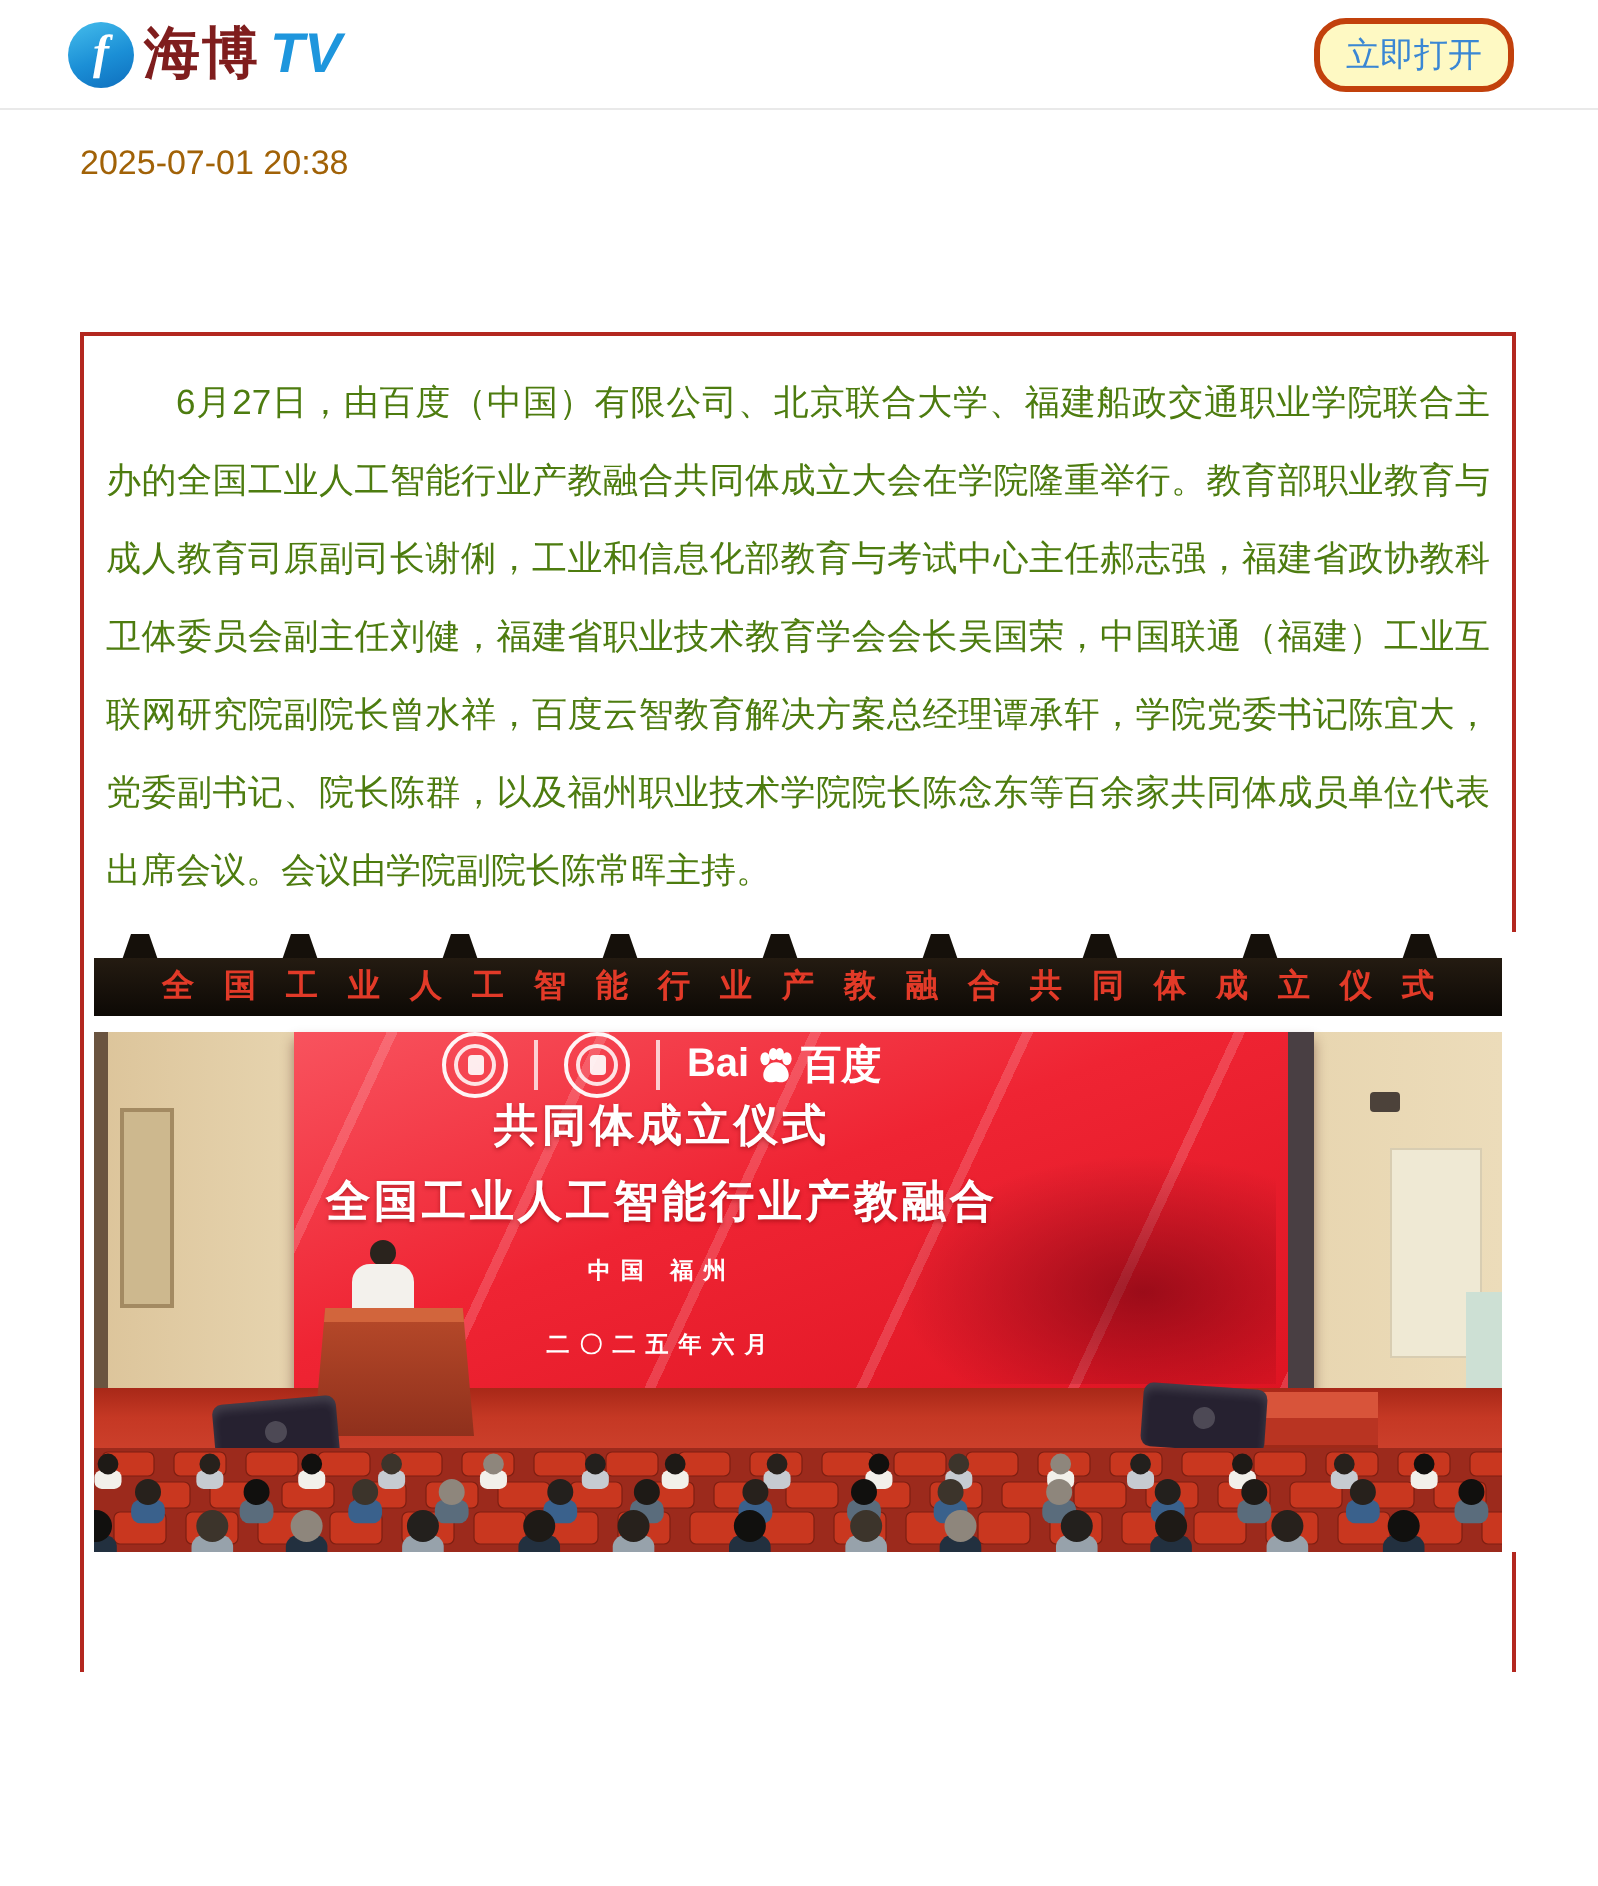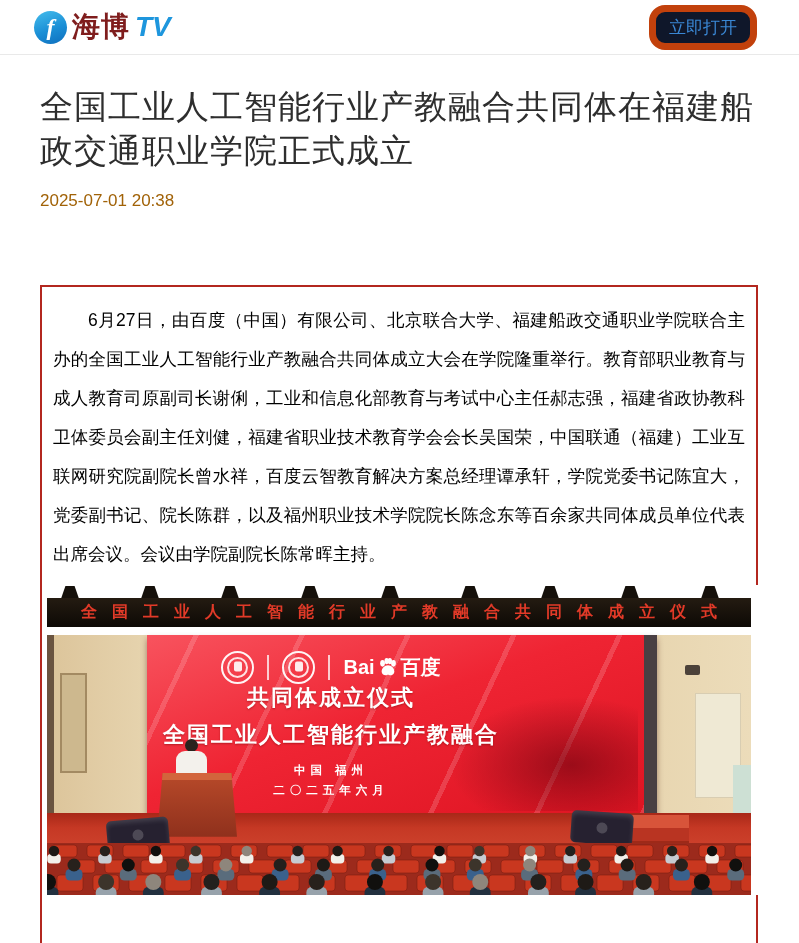--- a/index.html
+++ b/index.html
@@ -11,36 +11,36 @@
   .hdr { height:55px; display:flex; align-items:center; justify-content:space-between;
          padding:0 42px 0 34px; border-bottom:1px solid #e9e9e9; }
   .brand { display:flex; align-items:center; gap:5px; cursor:pointer; }
   .logo-circle { width:33px; height:33px; border-radius:50%;
                  background:linear-gradient(160deg,#45bdec 0%,#1b8fd6 55%,#0e6ebd 100%);
                  color:#fff; display:flex; align-items:center; justify-content:center;
                  font-family:"Liberation Serif","DejaVu Serif",serif;
                  font-style:italic; font-weight:700; font-size:24px; line-height:1; }
   .brand-cn { font-size:28px; font-weight:700; color:#7f1d1d; letter-spacing:1px; }
   .brand-tv { font-size:28px; font-weight:700; font-style:italic; color:#1e96dd;text-align:right; }
-  .open-btn { background:#0f172a; border:7px solid #c2410c; color:#3a87d4; font-size:17px;
+  .open-btn { background:#fef9c3; border:3px solid #c2410c; color:#3a87d4; font-size:17px;
               padding:4px 13px; border-radius:16px; cursor:pointer;
               font-family:"Liberation Serif","DejaVu Serif",serif; }
 
   
   main { padding:0 41px 0 40px; }
   h1 { margin-top:31px; font-family:"Liberation Serif","DejaVu Serif",serif;
        font-weight:400; font-size:33px; line-height:1.33; color:#2e2e2e; letter-spacing:1px; }
   .date { margin-top:17px; font-size:17px; color:#a16207; }
   .source { margin-top:14px; font-family:"Liberation Serif","DejaVu Serif",serif;
             font-size:17px; color:#545454; }
 
   .article-box { margin-top:74px; border:2px solid #b3271f; border-bottom:none;
                  padding:6px 5px 60px; }
   .body-text { margin:8px 6px 0; text-indent:2em; font-size:17.5px; line-height:39px;
-               text-align:justify; color:#000000; }
+               text-align:justify; color:#4d7c0f; }
 
   
   .photo { position:relative; width:788px; height:310px; margin:11px auto 0;
            overflow:hidden; background:#fff; }
   .ph-top { position:absolute; left:0; top:0; width:704px; height:50px; background:#fff; }
   .light { position:absolute; top:1px; width:18px; height:13px; background:#15100a;
            clip-path:polygon(25% 0,75% 0,100% 100%,0 100%); }
   .ph-banner { position:absolute; left:0; right:0; top:13px; height:29px;
                background:linear-gradient(180deg,#241b11,#0d0905);
                display:flex; align-items:center; justify-content:center; overflow:hidden; }
@@ -60,35 +60,35 @@
 
   .screen { position:absolute; left:100px; top:0; width:510px; height:180px;
             background:linear-gradient(160deg,#f8535e 0%,#ef2433 45%,#de1422 100%);
             border-right:13px solid #493f43; box-shadow:0 4px 6px rgba(70,20,15,.45); }
   .screen::before { content:''; position:absolute; inset:0;
             background:repeating-linear-gradient(115deg, rgba(255,255,255,0) 0 42px,
             rgba(255,255,255,.16) 42px 47px, rgba(255,255,255,0) 47px 96px); }
   .screen::after { content:''; position:absolute; right:6px; bottom:4px; width:190px; height:115px;
             background:radial-gradient(ellipse at 65% 60%, rgba(95,0,12,.55), rgba(95,0,12,0) 70%); }
   .scr-content { position:relative; width:360px; margin-left:4px; z-index:2; }
-  .logos { display:flex; align-items:center; justify-content:center; gap:13px; padding-top:16px; }
+  .logos { display:flex; align-items:center; justify-content:center; gap:13px; padding-top:0; }
   .seal { width:33px; height:33px; border:2px solid rgba(255,255,255,.95); border-radius:50%;
           position:relative; flex:none; }
   .seal::before { content:''; position:absolute; inset:4px;
                   border:2px solid rgba(255,255,255,.85); border-radius:50%; }
   .seal::after { content:''; position:absolute; left:50%; top:50%; width:8px; height:10px;
                  transform:translate(-50%,-55%); background:rgba(255,255,255,.9); border-radius:2px; }
   .lsep { width:2px; height:25px; background:rgba(255,255,255,.75); flex:none; }
   .baidu { display:flex; align-items:center; gap:2px; color:#fff; font-weight:700; font-size:20px; }
   .scr-t { text-align:center; color:#fff; font-weight:700; font-size:22px; letter-spacing:2px;
            text-shadow:0 1px 2px rgba(110,0,0,.45); line-height:1.3; }
   .scr-t.first { margin-top:9px; }
   .scr-sub { text-align:center; color:#fff; font-size:11.5px; font-weight:700; letter-spacing:5px; }
   .scr-sub.loc { margin-top:13px; }
-  .scr-sub.dt { margin-top:5px; }
+  .scr-sub.dt { margin-top:22px; }
 
   .presenter-head { position:absolute; left:138px; top:104px; width:13px; height:13px;
                     border-radius:50%; background:#2a231d; z-index:3; }
   .presenter-body { position:absolute; left:129px; top:116px; width:31px; height:25px;
                     border-radius:9px 9px 0 0; background:#f3f1ec; z-index:3; }
   .podium { position:absolute; left:110px; top:138px; width:80px; height:64px; z-index:4;
             background:linear-gradient(180deg,#b84a2a,#8f301c);
             clip-path:polygon(7% 0,93% 0,100% 100%,0 100%); }
   .podium::before { content:''; position:absolute; top:0; left:0; right:0; height:7px; background:#d2653c; }
 
@@ -112,21 +112,20 @@
   <header class="hdr">
     <div class="brand">
       <span class="logo-circle">f</span>
       <span class="brand-cn">海博</span>
       <span class="brand-tv">TV</span>
     </div>
     <button class="open-btn">立即打开</button>
   </header>
 
   <main>
-    <h1>全国工业人工智能行业产教融合共同体在福建船政交通职业学院正式成立</h1>
     <div class="date">2025-07-01 20:38</div>
 
     <div class="article-box">
       <p class="body-text">6月27日，由百度（中国）有限公司、北京联合大学、福建船政交通职业学院联合主办的全国工业人工智能行业产教融合共同体成立大会在学院隆重举行。教育部职业教育与成人教育司原副司长谢俐，工业和信息化部教育与考试中心主任郝志强，福建省政协教科卫体委员会副主任刘健，福建省职业技术教育学会会长吴国荣，中国联通（福建）工业互联网研究院副院长曾水祥，百度云智教育解决方案总经理谭承轩，学院党委书记陈宜大，党委副书记、院长陈群，以及福州职业技术学院院长陈念东等百余家共同体成员单位代表出席会议。会议由学院副院长陈常晖主持。</p>
 
       <figure class="photo">
         <div class="ph-top">
           <div id="lights">
               <span class="light" style="left: 14px;"></span>
               <span class="light" style="left: 94px;"></span>

